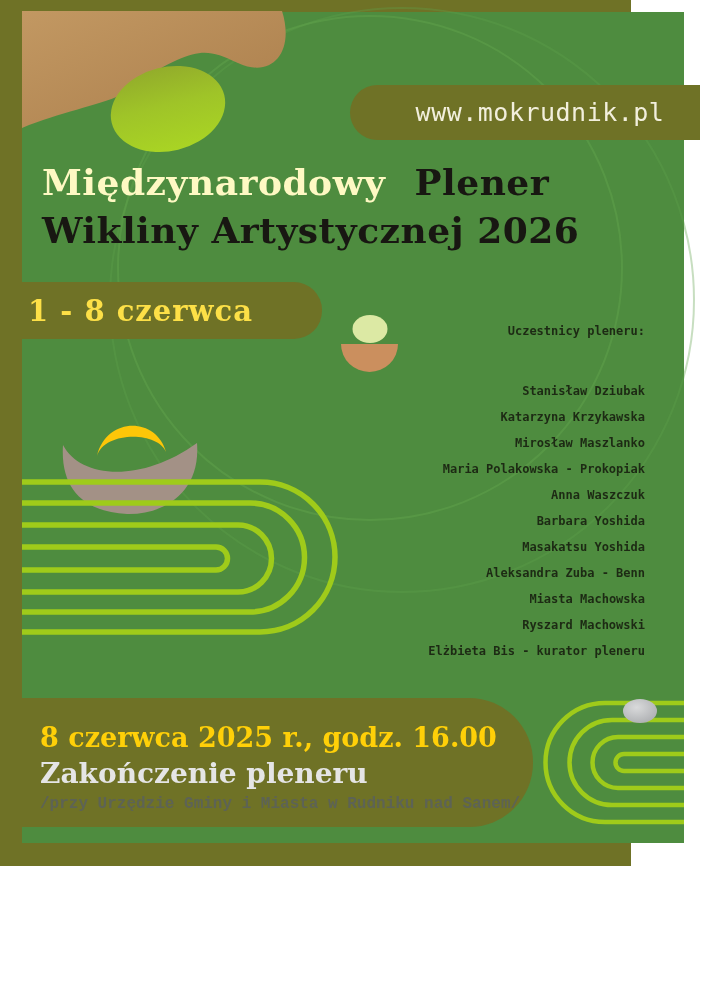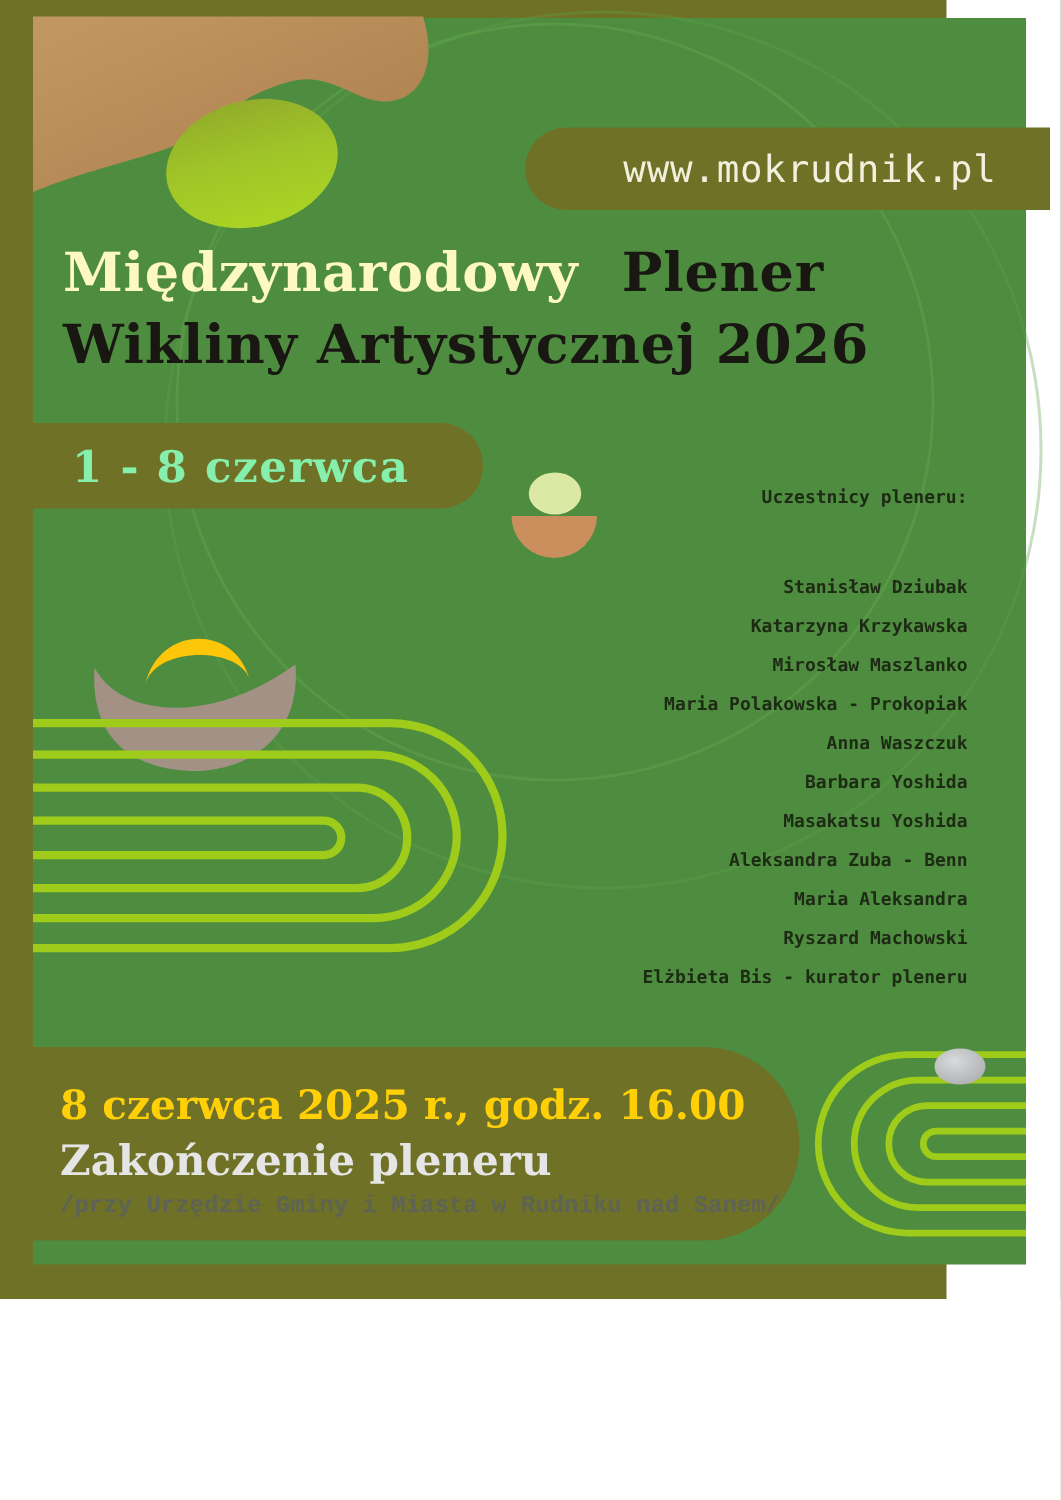--- a/index.html
+++ b/index.html
@@ -6,22 +6,22 @@
     font-family:"Liberation Sans",sans-serif;}
   .poster{position:absolute;left:0;top:0;width:631px;height:866px;background:#6f7226;}
   .green-field{position:absolute;left:22px;top:12px;width:662px;height:831px;background:#4e8c3f;}
   .decor{position:absolute;left:0;top:0;width:700px;height:866px;pointer-events:none;}
   .olive-box{position:absolute;background:#6f7226;}
   .www-box{left:350px;top:85px;width:350px;height:55px;border-radius:28px 0 0 28px;
     display:flex;align-items:center;justify-content:center;}
   .www-text{font-family:"DejaVu Sans Mono",monospace;font-size:25px;color:#f2efdc;letter-spacing:.5px;padding-left:30px;}
   .date-banner{left:0;top:282px;width:322px;height:57px;border-radius:0 28px 28px 0;
     display:flex;align-items:center;}
-  .date-banner-text{font-family:"DejaVu Serif",serif;font-weight:bold;font-size:29px;color:#86efac;
-    padding-left:48px;letter-spacing:1px;}
+  .date-banner-text{font-family:"DejaVu Serif",serif;font-weight:bold;font-size:29px;color:#fde047;
+    padding-left:28px;letter-spacing:1px;}
   .title{position:absolute;left:42px;top:158px;font-family:"DejaVu Serif",serif;font-weight:bold;
     font-size:36px;line-height:48px;letter-spacing:.5px;white-space:nowrap;}
   .t-yellow{color:#fef9c3;}
   .t-black{color:#181712;}
   .t-sp{margin-left:29px;}
   .participants{position:absolute;left:200px;top:318px;width:445px;text-align:right;
     font-family:"DejaVu Sans Mono",monospace;font-weight:bold;font-size:12px;line-height:26px;color:#1d2a14;}
   .participants .heading{margin-bottom:34px;}
   .closing-band{left:0;top:698px;width:533px;height:129px;border-radius:0 64px 64px 0;
     padding:22px 0 0 40px;box-sizing:border-box;}
@@ -105,21 +105,21 @@
   <div class="participants">
     <div class="heading">Uczestnicy pleneru:</div>
     <div>Stanisław Dziubak</div>
     <div>Katarzyna Krzykawska</div>
     <div>Mirosław Maszlanko</div>
     <div>Maria Polakowska - Prokopiak</div>
     <div>Anna Waszczuk</div>
     <div>Barbara Yoshida</div>
     <div>Masakatsu Yoshida</div>
     <div>Aleksandra Zuba - Benn</div>
-    <div>Maria Aleksandra</div>
+    <div>Miasta Machowska</div>
     <div>Ryszard Machowski</div>
     <div>Elżbieta Bis - kurator pleneru</div>
   </div>
 
   <div class="olive-box closing-band">
     <div class="closing-dt">8 czerwca 2025 r., godz. 16.00</div>
     <div class="closing-ev">Zakończenie pleneru</div>
     <div class="closing-loc">/przy Urzędzie Gminy i Miasta w Rudniku nad Sanem/</div>
   </div>
 </div>

